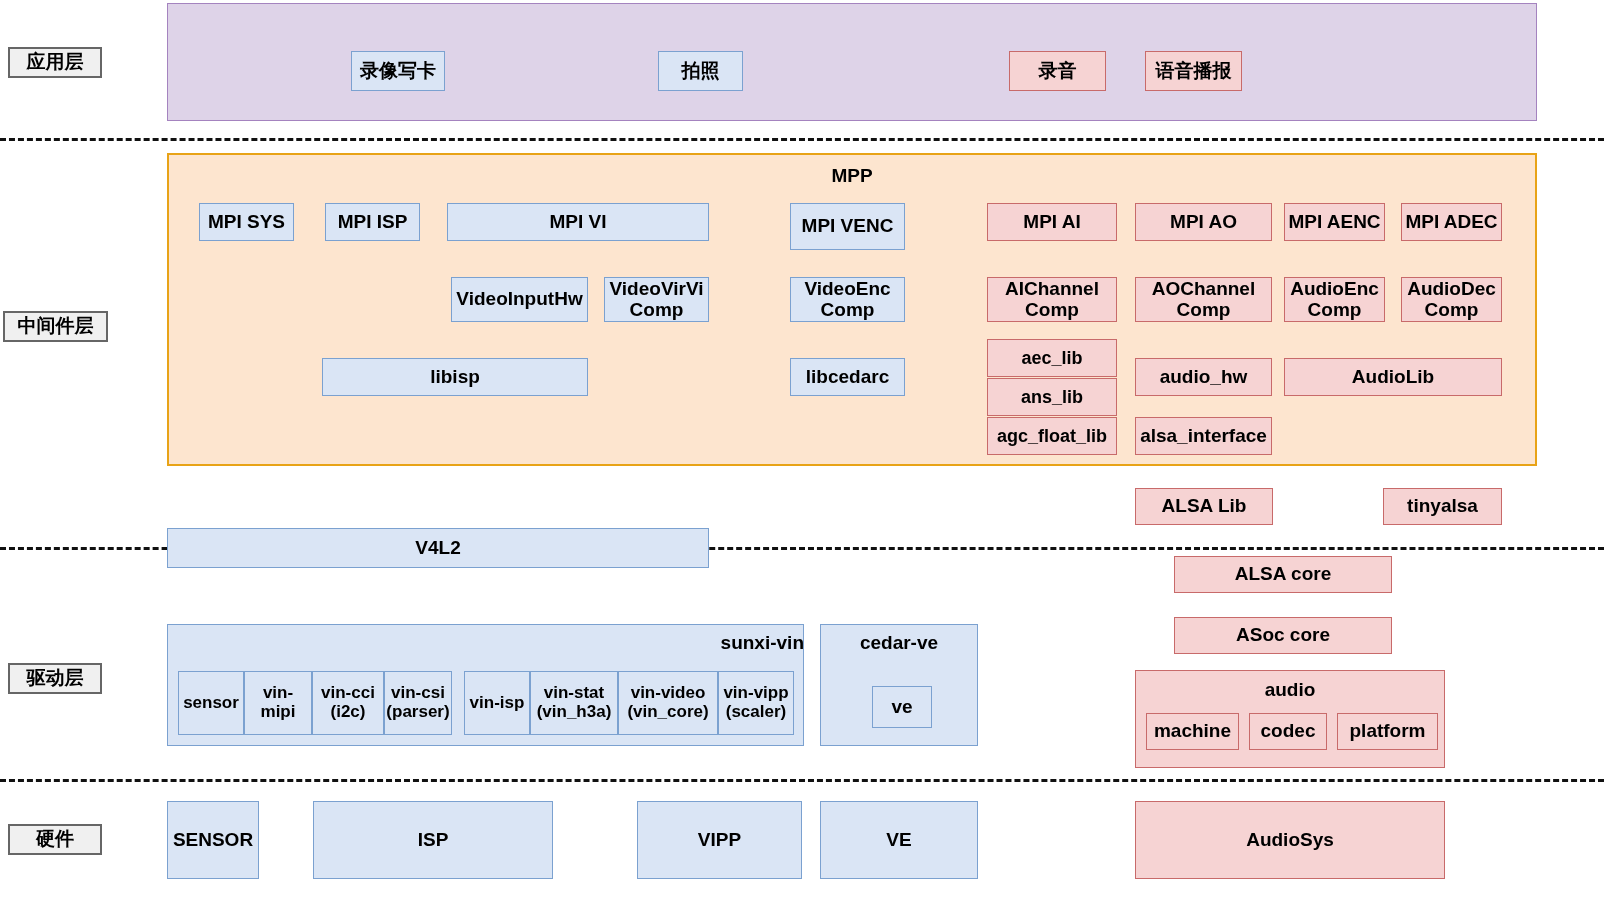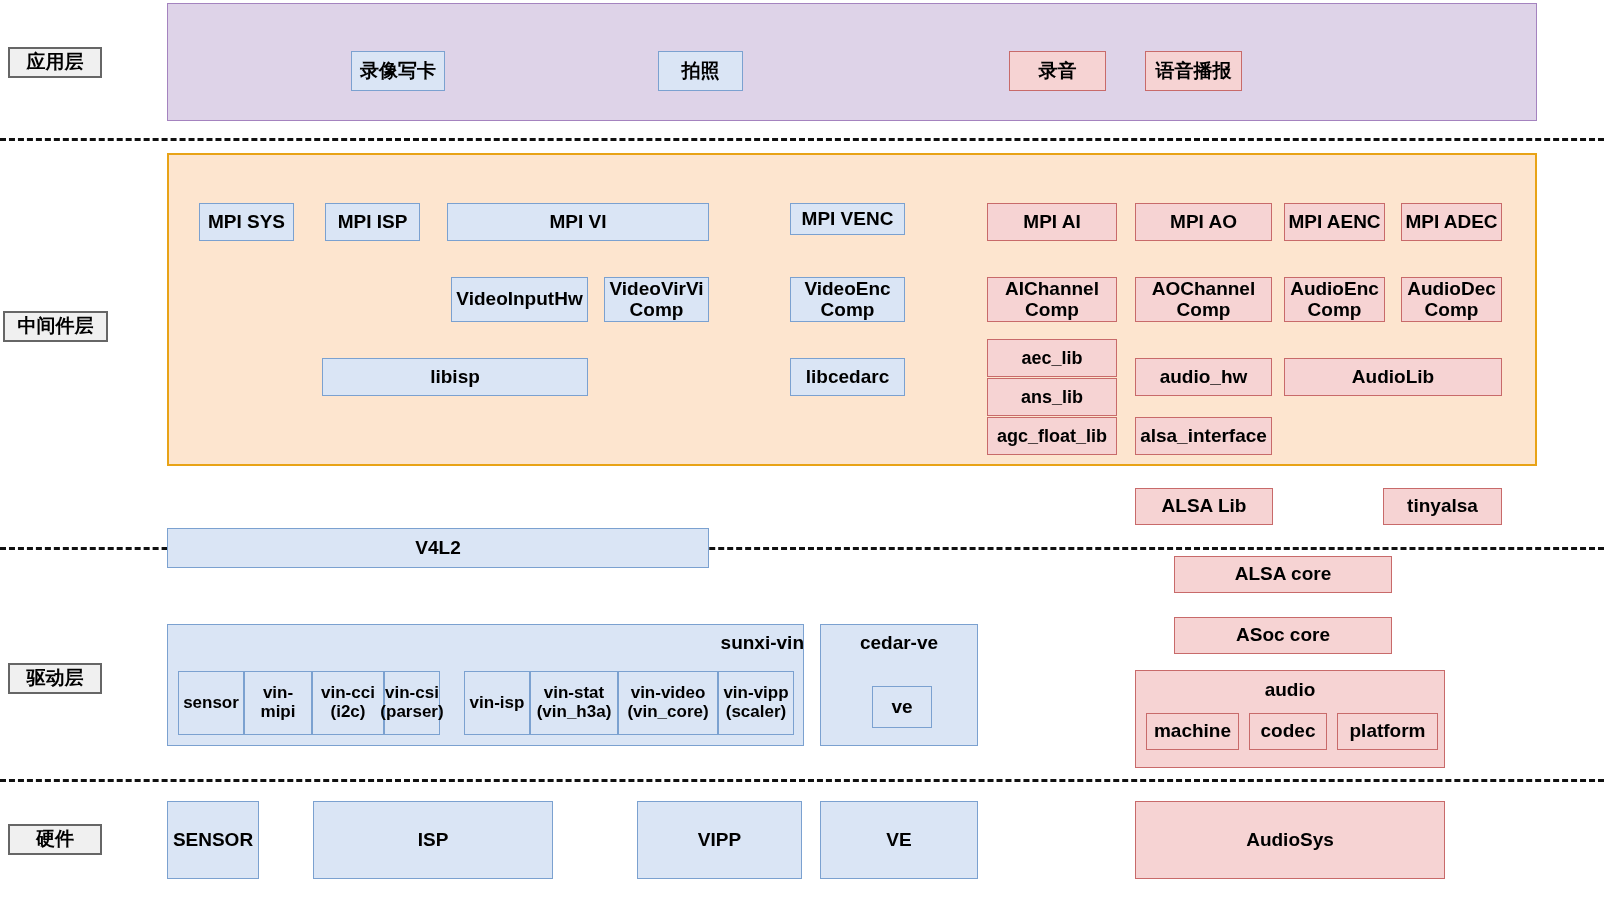--- a/index.html
+++ b/index.html
@@ -80,25 +80,26 @@
   <div class="node purple-band" style="left:167px; top:3px; width:1370px; height:118px;"></div>
 
   <div class="node blue" style="left:351px; top:51px; width:94px; height:40px; font-size:19px;">录像写卡</div>
   <div class="node blue" style="left:658px; top:51px; width:85px; height:40px; font-size:19px;">拍照</div>
   <div class="node red" style="left:1009px; top:51px; width:97px; height:40px; font-size:19px;">录音</div>
   <div class="node red" style="left:1145px; top:51px; width:97px; height:40px; font-size:19px;">语音播报</div>
 
   <div class="dashed" style="top:138px;"></div>
 
   <div class="node orange-band" style="left:167px; top:153px; width:1370px; height:313px;"></div>
+  <div class="band-title" style="left:167px; top:165px; width:1370px; font-size:19px;">MPP</div>
 
   <div class="node blue" style="left:199px; top:203px; width:95px; height:38px; font-size:19px;">MPI SYS</div>
   <div class="node blue" style="left:325px; top:203px; width:95px; height:38px; font-size:19px;">MPI ISP</div>
   <div class="node blue" style="left:447px; top:203px; width:262px; height:38px; font-size:19px;">MPI VI</div>
-  <div class="node blue" style="left:790px; top:203px; width:115px; height:32px; font-size:19px;">MPI VENC</div>
+  <div class="node blue" style="left:790px; top:203px; width:115px; height:47px; font-size:19px;">MPI VENC</div>
 
   <div class="node red" style="left:987px; top:203px; width:130px; height:38px; font-size:19px;">MPI AI</div>
   <div class="node red" style="left:1135px; top:203px; width:137px; height:38px; font-size:19px;">MPI AO</div>
   <div class="node red" style="left:1284px; top:203px; width:101px; height:38px; font-size:19px;">MPI AENC</div>
   <div class="node red" style="left:1401px; top:203px; width:101px; height:38px; font-size:19px;">MPI ADEC</div>
 
   <div class="node blue" style="left:451px; top:277px; width:137px; height:45px; font-size:19px;">VideoInputHw</div>
   <div class="node blue" style="left:604px; top:277px; width:105px; height:45px; font-size:19px;">VideoVirVi
 Comp</div>
   <div class="node blue" style="left:790px; top:277px; width:115px; height:45px; font-size:19px;">VideoEnc
@@ -135,21 +136,21 @@
   <div class="node red" style="left:1174px; top:556px; width:218px; height:37px; font-size:19px;">ALSA core</div>
 
   <div class="node blue" style="left:167px; top:624px; width:637px; height:122px; display:block;"></div>
   <div style="position:absolute; left:167px; top:632px; width:637px; text-align:right; font-weight:bold; font-size:19px;">sunxi-vin</div>
 
   <div class="vin-cell" style="left:178px; top:671px; width:66px; height:64px;">sensor</div>
   <div class="vin-cell" style="left:244px; top:671px; width:68px; height:64px;">vin-
 mipi</div>
   <div class="vin-cell" style="left:312px; top:671px; width:72px; height:64px;">vin-cci
 (i2c)</div>
-  <div class="vin-cell" style="left:384px; top:671px; width:56px; height:64px;">vin-csi
+  <div class="vin-cell" style="left:384px; top:671px; width:68px; height:64px;">vin-csi
 (parser)</div>
   <div class="vin-cell" style="left:464px; top:671px; width:66px; height:64px;">vin-isp</div>
   <div class="vin-cell" style="left:530px; top:671px; width:88px; height:64px;">vin-stat
 (vin_h3a)</div>
   <div class="vin-cell" style="left:618px; top:671px; width:100px; height:64px;">vin-video
 (vin_core)</div>
   <div class="vin-cell" style="left:718px; top:671px; width:76px; height:64px;">vin-vipp
 (scaler)</div>
 
   <div class="node blue" style="left:820px; top:624px; width:158px; height:122px; display:block;"></div>

